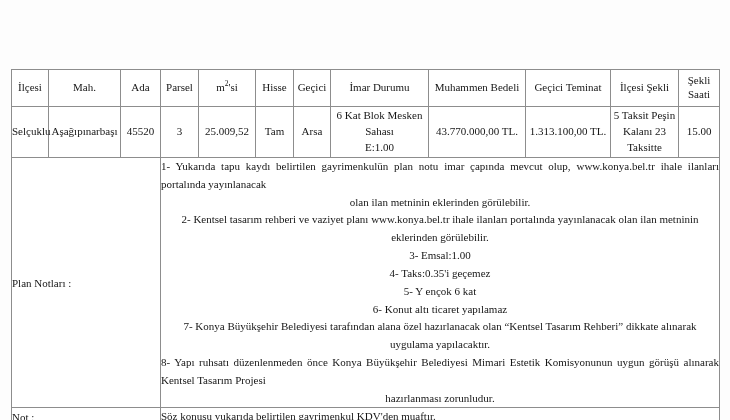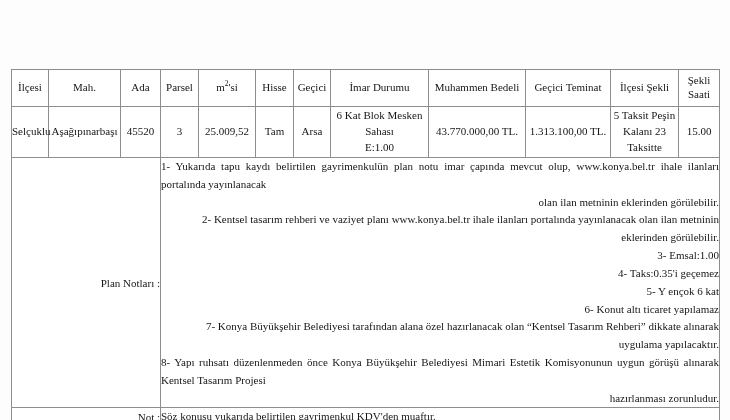--- a/index.html
+++ b/index.html
@@ -63,40 +63,40 @@
     height: 50px;
     text-align: center;
     font-size: 11px;
     line-height: 1.45;
     padding: 2px 3px;
   }
   .data-cell .stacked {
     display: block;
   }
   .notes-label {
-    text-align: right;
+    text-align: left;
     vertical-align: middle;
     font-size: 11px;
     padding: 0 6px 0 4px;
     white-space: nowrap;
   }
   .notes-body {
     text-align: left;
     vertical-align: top;
     font-size: 11px;
     line-height: 1.62;
     padding: 4px 6px 5px 7px;
   }
   .notes-body .note-line {
     display: block;
     text-align: justify;
     text-justify: inter-word;
   }
   .notes-body .note-line.last-of-para {
-    text-align: right;
+    text-align: center;
   }
   .not-body {
     text-align: left;
     vertical-align: middle;
     font-size: 11px;
     line-height: 1.5;
     padding: 3px 6px 3px 7px;
   }
   sup.sq {
     font-size: 7.5px;

